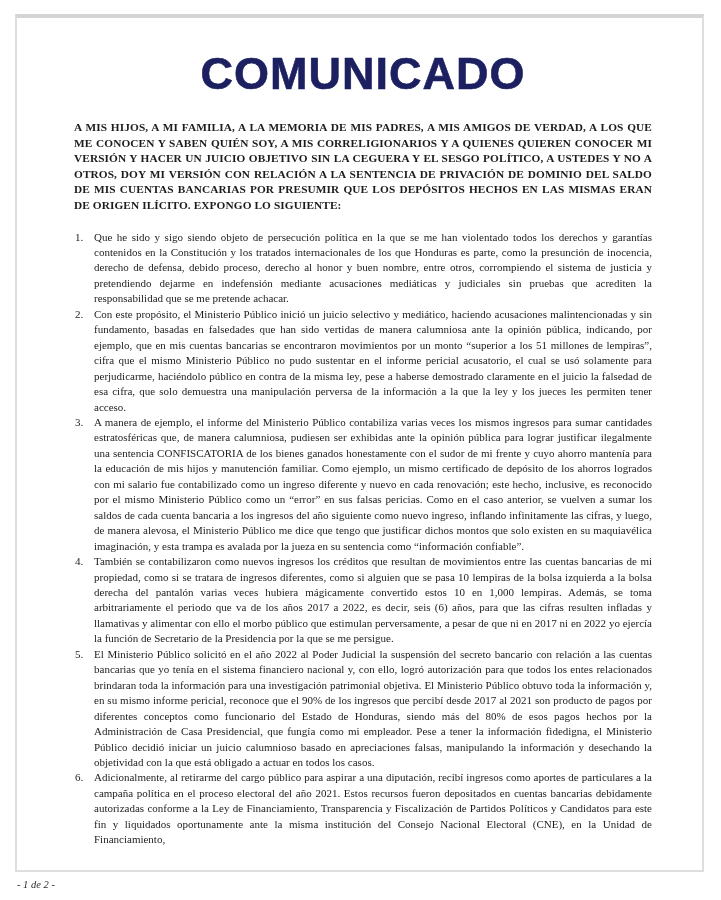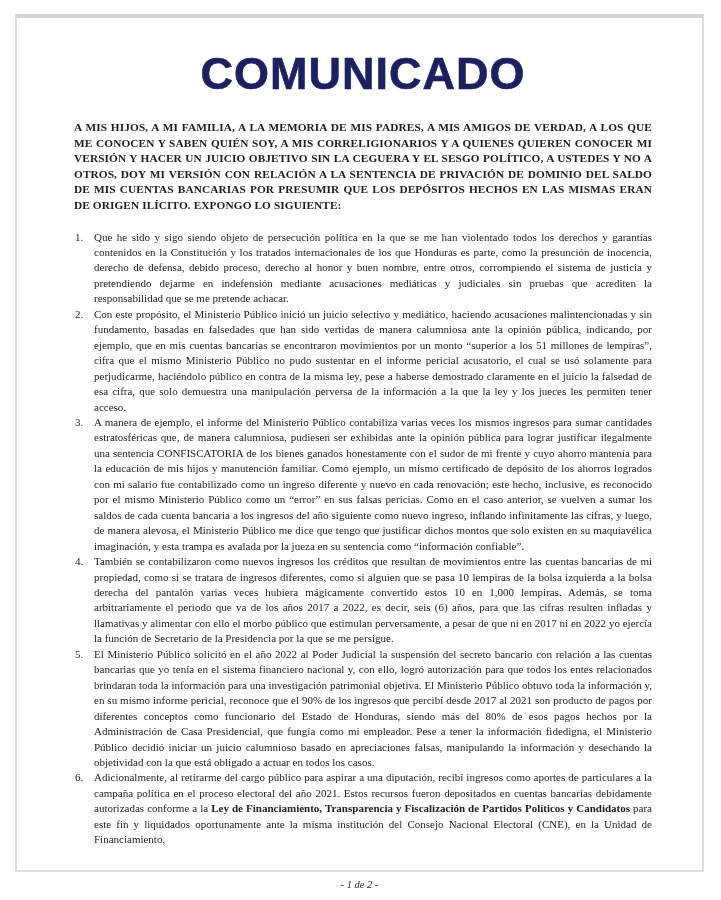--- a/index.html
+++ b/index.html
@@ -66,29 +66,29 @@
     line-height: 15.45px;
     text-align: justify;
     color: #1d1d1d;
   }
   ol.points li .num {
     position: absolute;
     left: 1px;
     top: 0;
   }
   ol.points li strong {
-    font-weight: bold;
+    font-weight: normal;
     margin-top: 27px;
   }
   .footer {
     position: absolute;
     left: 0;
     right: 0;
     bottom: 10px;
-    text-align: center;
+    text-align: left;
     font-family: "Liberation Serif", "DejaVu Serif", serif;
     font-style: italic;
     font-size: 10.5px;
     color: #2a2a2a;
   }
 </style>
 </head>
 <body>
 
 <div class="viewport">

